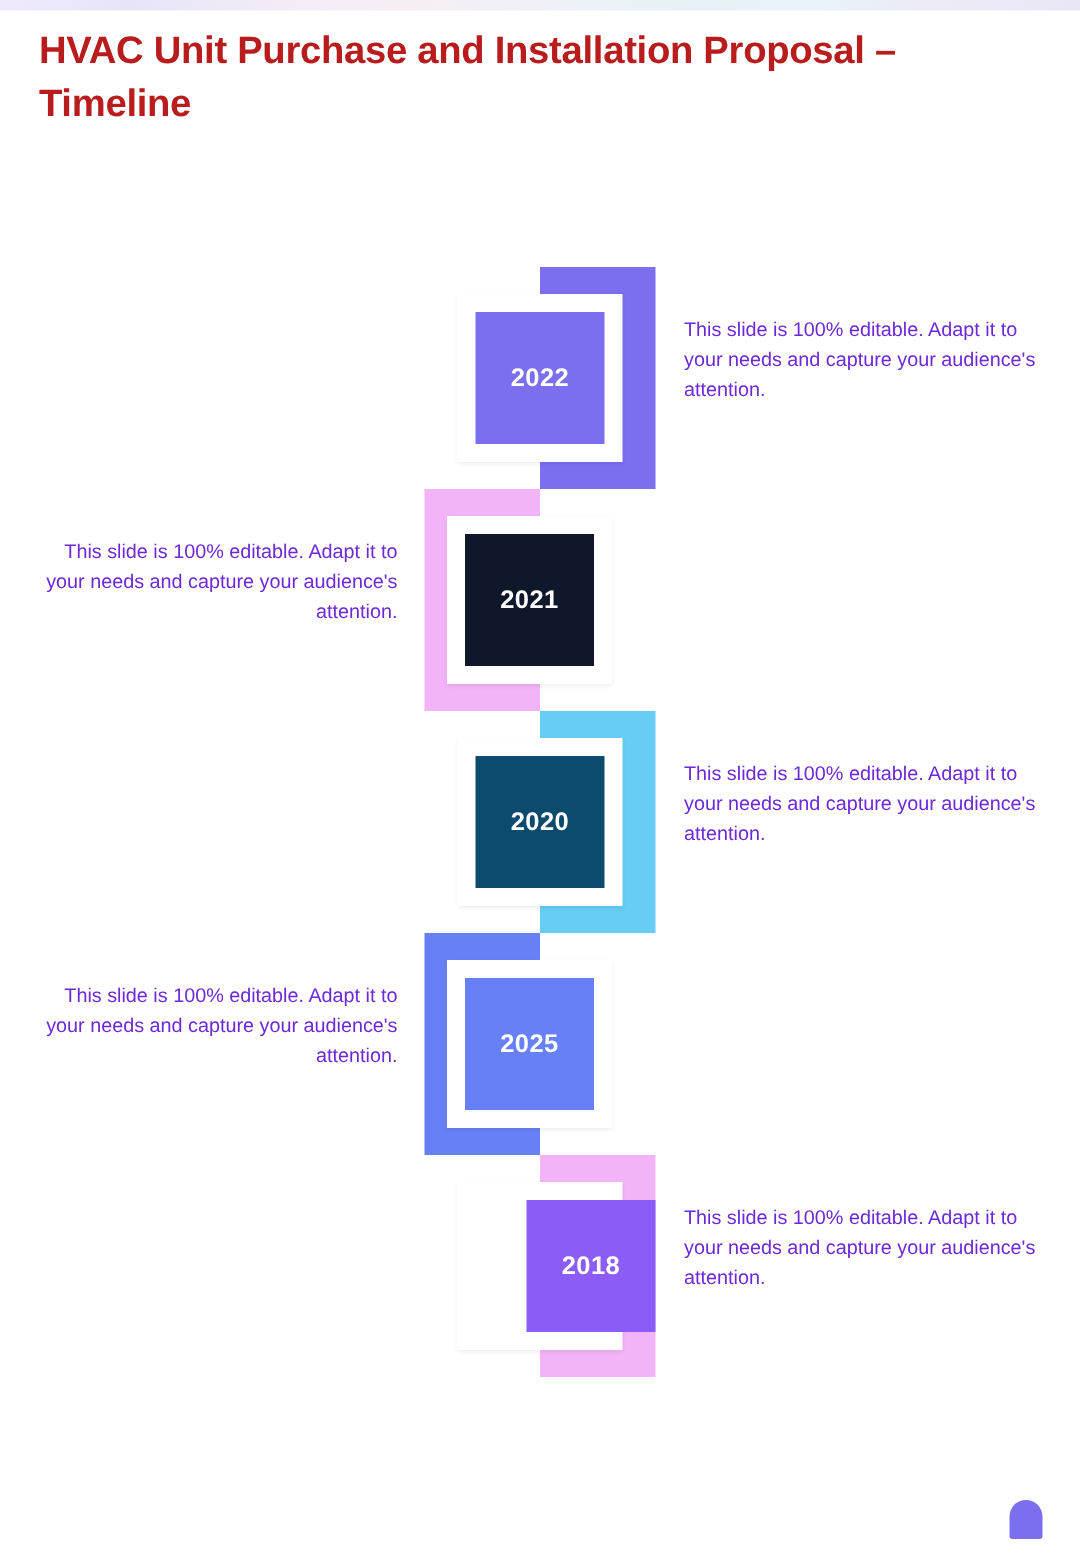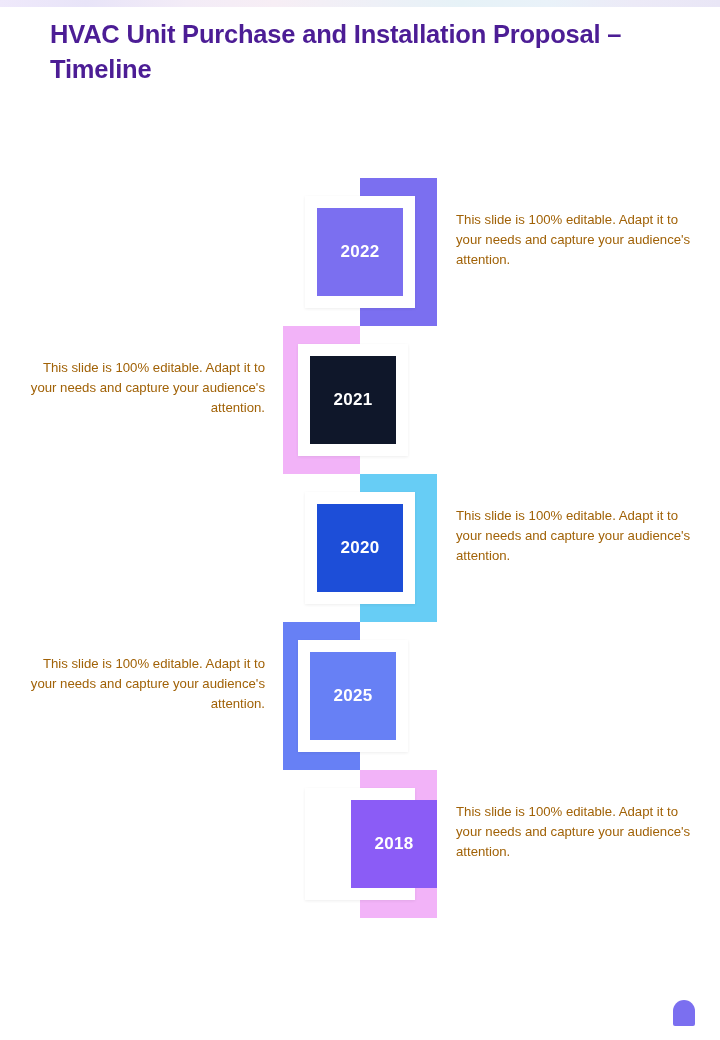--- a/index.html
+++ b/index.html
@@ -42,22 +42,21 @@
   
   .title {
     position: absolute;
     left: 26px;
     top: 17px;
     width: 620px;
     font-size: 25.5px;
     line-height: 35px;
     font-weight: bold;
     letter-spacing: -0.2px;
-    color: #4c1d95;
-    margin-left: 24px;
+    color: #b91c1c;
   }
 
   
   .timeline {
     position: absolute;
     left: 0;
     top: 178px;
     width: 720px;
     height: 740px;
   }
@@ -107,21 +106,21 @@
     letter-spacing: 0.3px;
   }
 
   
   .copy {
     position: absolute;
     top: 32px;
     width: 248px;
     font-size: 13.2px;
     line-height: 20px;
-    color: #a16207;
+    color: #6d28d9;
   }
   .row.right .copy { left: 456px; text-align: left; }
   .row.left  .copy { left: 17px;  text-align: right; }
 
   
   .arch {
     position: absolute;
     right: 25px;
     bottom: 14px;
     width: 22px;
@@ -154,21 +153,21 @@
         <div class="card">
           <div class="chip" style="background: #0f172a;">
             <span class="year">2021</span>
           </div>
         </div>
         <p class="copy">This slide is 100% editable. Adapt it to your needs and capture your audience's attention.</p>
       </div>
       <div class="row right" style="top: 296px;">
         <div class="slab" style="background: rgb(103, 205, 245);"></div>
         <div class="card">
-          <div class="chip" style="background: #1d4ed8;">
+          <div class="chip" style="background: #0c4a6e;">
             <span class="year">2020</span>
           </div>
         </div>
         <p class="copy">This slide is 100% editable. Adapt it to your needs and capture your audience's attention.</p>
       </div>
       <div class="row left" style="top: 444px;">
         <div class="slab" style="background: rgb(103, 128, 245);"></div>
         <div class="card">
           <div class="chip" style="background: rgb(103, 128, 245);">
             <span class="year">2025</span>

